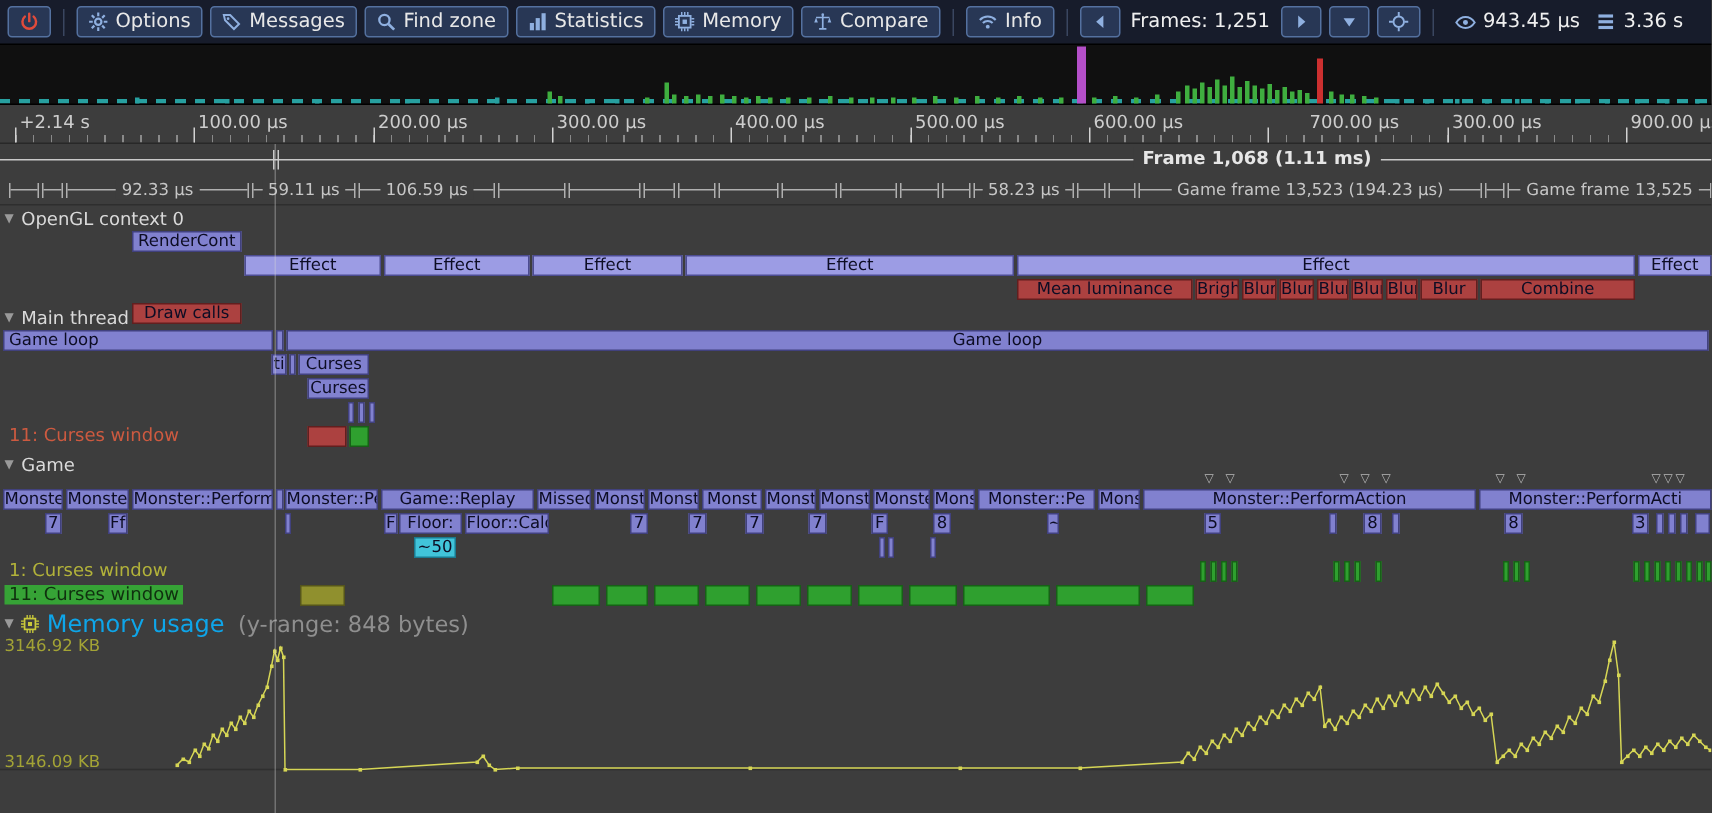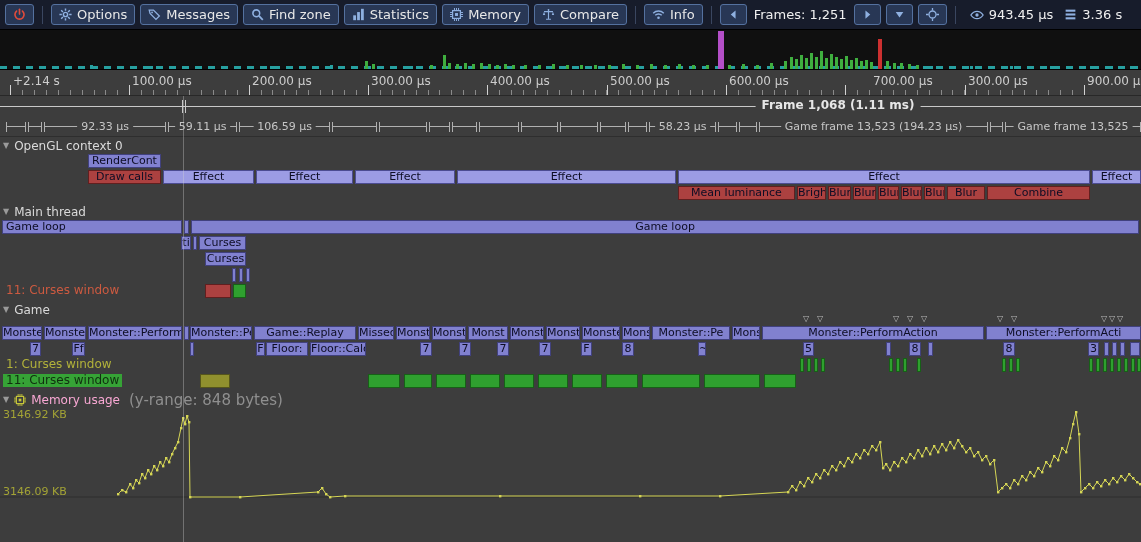--- a/index.html
+++ b/index.html
@@ -56,21 +56,21 @@
   .bar{position:absolute;top:1px;height:14px;line-height:12px;font-size:11px;color:#0d0d24;
     text-align:center;overflow:hidden;white-space:nowrap;border:1px solid}
   .c-pu{background:#8181cf;border-color:#41417e}
   .c-bl{background:#9c9ce4;border-color:#4c4c92}
   .c-re{background:#ac4140;border-color:#611f1f}
   .c-gr{background:#2fa02f;border-color:#176017}
   .c-ol{background:#90902e;border-color:#55551c}
   .c-cy{background:#41c4da;border-color:#1a7a90}
 
   
-  .memtitle{color:#f9a8d4;font-size:12px}
+  .memtitle{color:#0ea5e9;font-size:16px}
   .memnote{color:#8f8f8f;font-size:15px;margin-left:4px}
   .memicon{color:#c9c93a}
   .memchart{position:relative;height:103px}
   .memchart svg{position:absolute;left:0;top:0}
   .memtop{position:absolute;left:3px;top:1px;font-size:11px;color:#a3a335}
   .membot{position:absolute;left:3px;bottom:12px;font-size:11px;color:#a3a335}
 
   .cursor{position:absolute;left:183px;top:96px;width:1px;height:446px;background:rgba(215,215,215,.35);z-index:5}
 </style>
 </head>
@@ -351,21 +351,21 @@
 <div class="sections">
   <div class="section">
       <div class="shead">
         <span class="tri">▼</span>
         <span>OpenGL context 0</span>
       </div>
       <div class="lane">
         <div class="bar c-pu" style="left: 88px; width: 73px;">RenderCont</div>
       </div>
       <div class="lane">
-        <div class="bar c-re" style="left: 88px; width: 73px;">Draw calls</div>
+        <div class="bar c-re" style="left: 88px; width: 73px; margin-top: 32px;">Draw calls</div>
         <div class="bar c-bl" style="left: 163px; width: 91px;">Effect</div>
         <div class="bar c-bl" style="left: 256px; width: 97px;">Effect</div>
         <div class="bar c-bl" style="left: 355px; width: 100px;">Effect</div>
         <div class="bar c-bl" style="left: 457px; width: 219px;">Effect</div>
         <div class="bar c-bl" style="left: 678px; width: 412px;">Effect</div>
         <div class="bar c-bl" style="left: 1092px; width: 49px;">Effect</div>
       </div>
       <div class="lane">
         <div class="bar c-re" style="left: 678px; width: 117px;">Mean luminance</div>
         <div class="bar c-re" style="left: 797px; width: 29px;">Brigh</div>
@@ -461,20 +461,26 @@
         <div class="bar c-pu" style="left: 803px; width: 11px;">5</div>
         <div class="bar c-pu" style="left: 886px; width: 5px;"></div>
         <div class="bar c-pu" style="left: 909px; width: 12px;">8</div>
         <div class="bar c-pu" style="left: 928px; width: 5px;"></div>
         <div class="bar c-pu" style="left: 1003px; width: 12px;">8</div>
         <div class="bar c-pu" style="left: 1088px; width: 11px;">3</div>
         <div class="bar c-pu" style="left: 1104px; width: 5px;"></div>
         <div class="bar c-pu" style="left: 1112px; width: 5px;"></div>
         <div class="bar c-pu" style="left: 1120px; width: 5px;"></div>
         <div class="bar c-pu" style="left: 1130px; width: 10px;"></div>
+      </div>
+      <div class="lane">
+        <div class="bar c-cy" style="left: 276px; width: 28px;">~50</div>
+        <div class="bar c-pu" style="left: 586px; width: 4px;"></div>
+        <div class="bar c-pu" style="left: 592px; width: 4px;"></div>
+        <div class="bar c-pu" style="left: 620px; width: 4px;"></div>
       </div>
       <div class="lane">
         <span class="lanelabel" style="color: rgb(178, 178, 58);">1: Curses window</span>
         <div class="bar c-gr" style="left: 800px; width: 4px;"></div>
         <div class="bar c-gr" style="left: 807px; width: 4px;"></div>
         <div class="bar c-gr" style="left: 814px; width: 4px;"></div>
         <div class="bar c-gr" style="left: 821px; width: 4px;"></div>
         <div class="bar c-gr" style="left: 889px; width: 4px;"></div>
         <div class="bar c-gr" style="left: 896px; width: 4px;"></div>
         <div class="bar c-gr" style="left: 903px; width: 4px;"></div>

